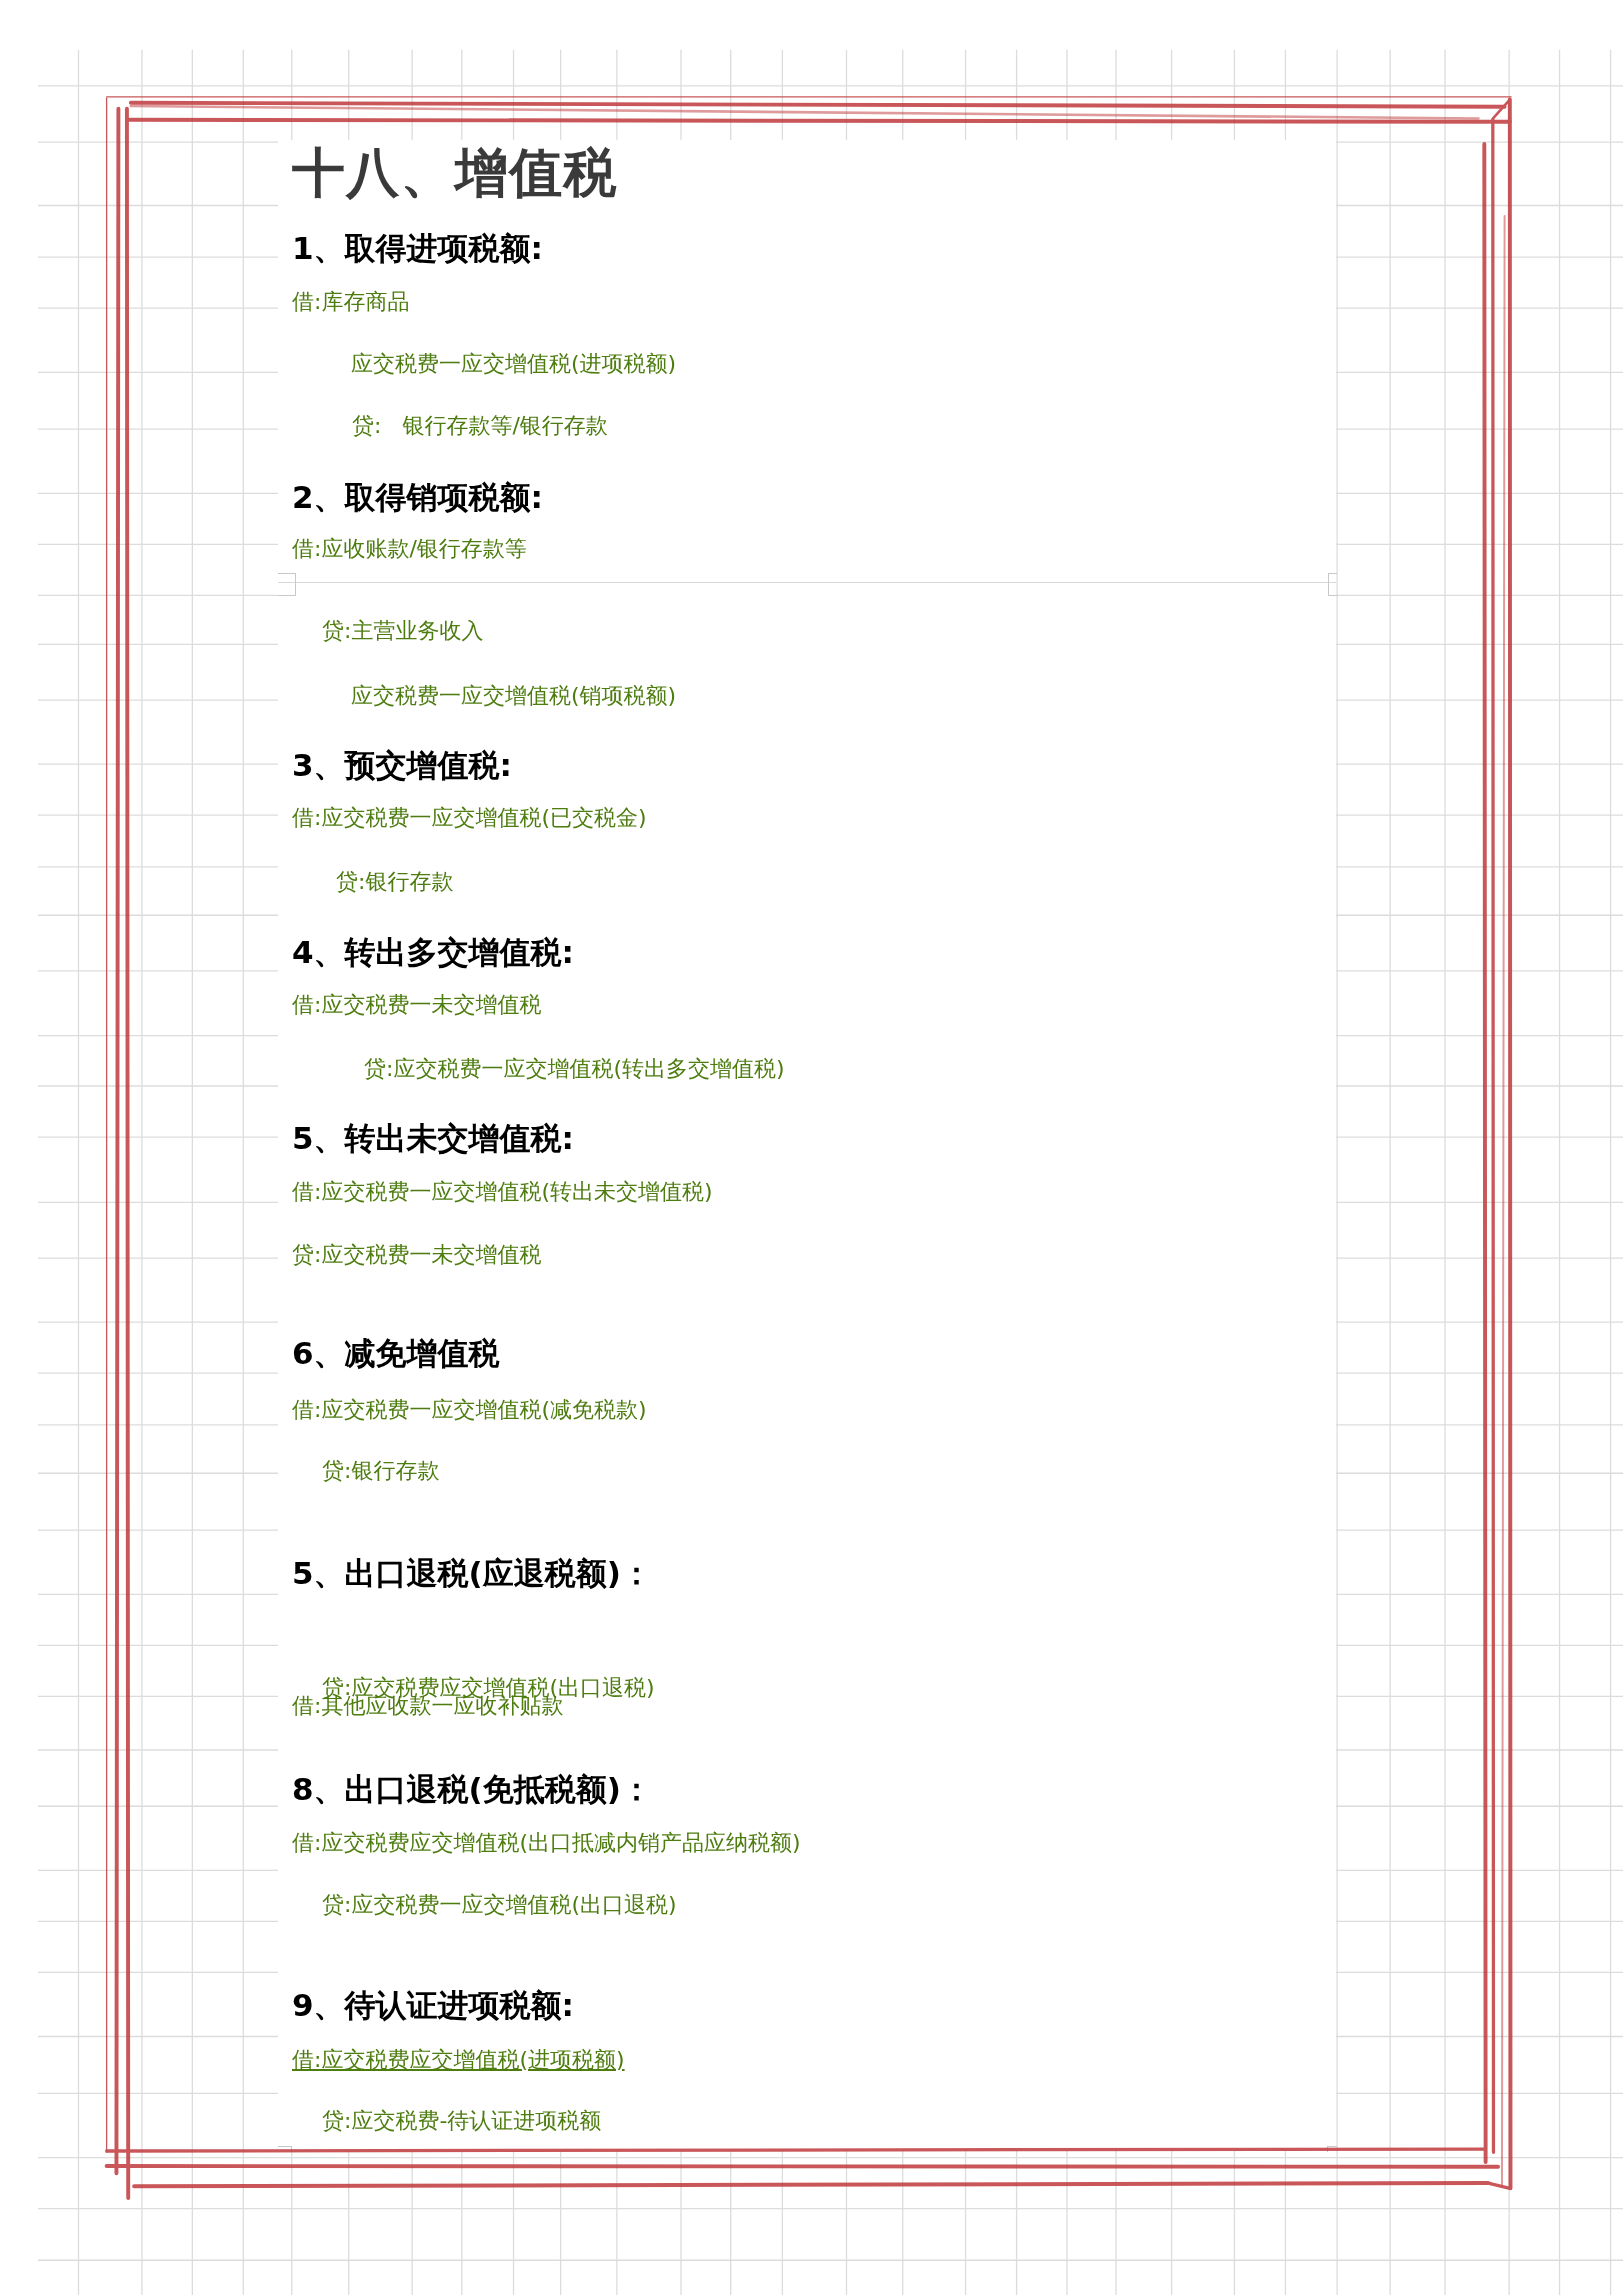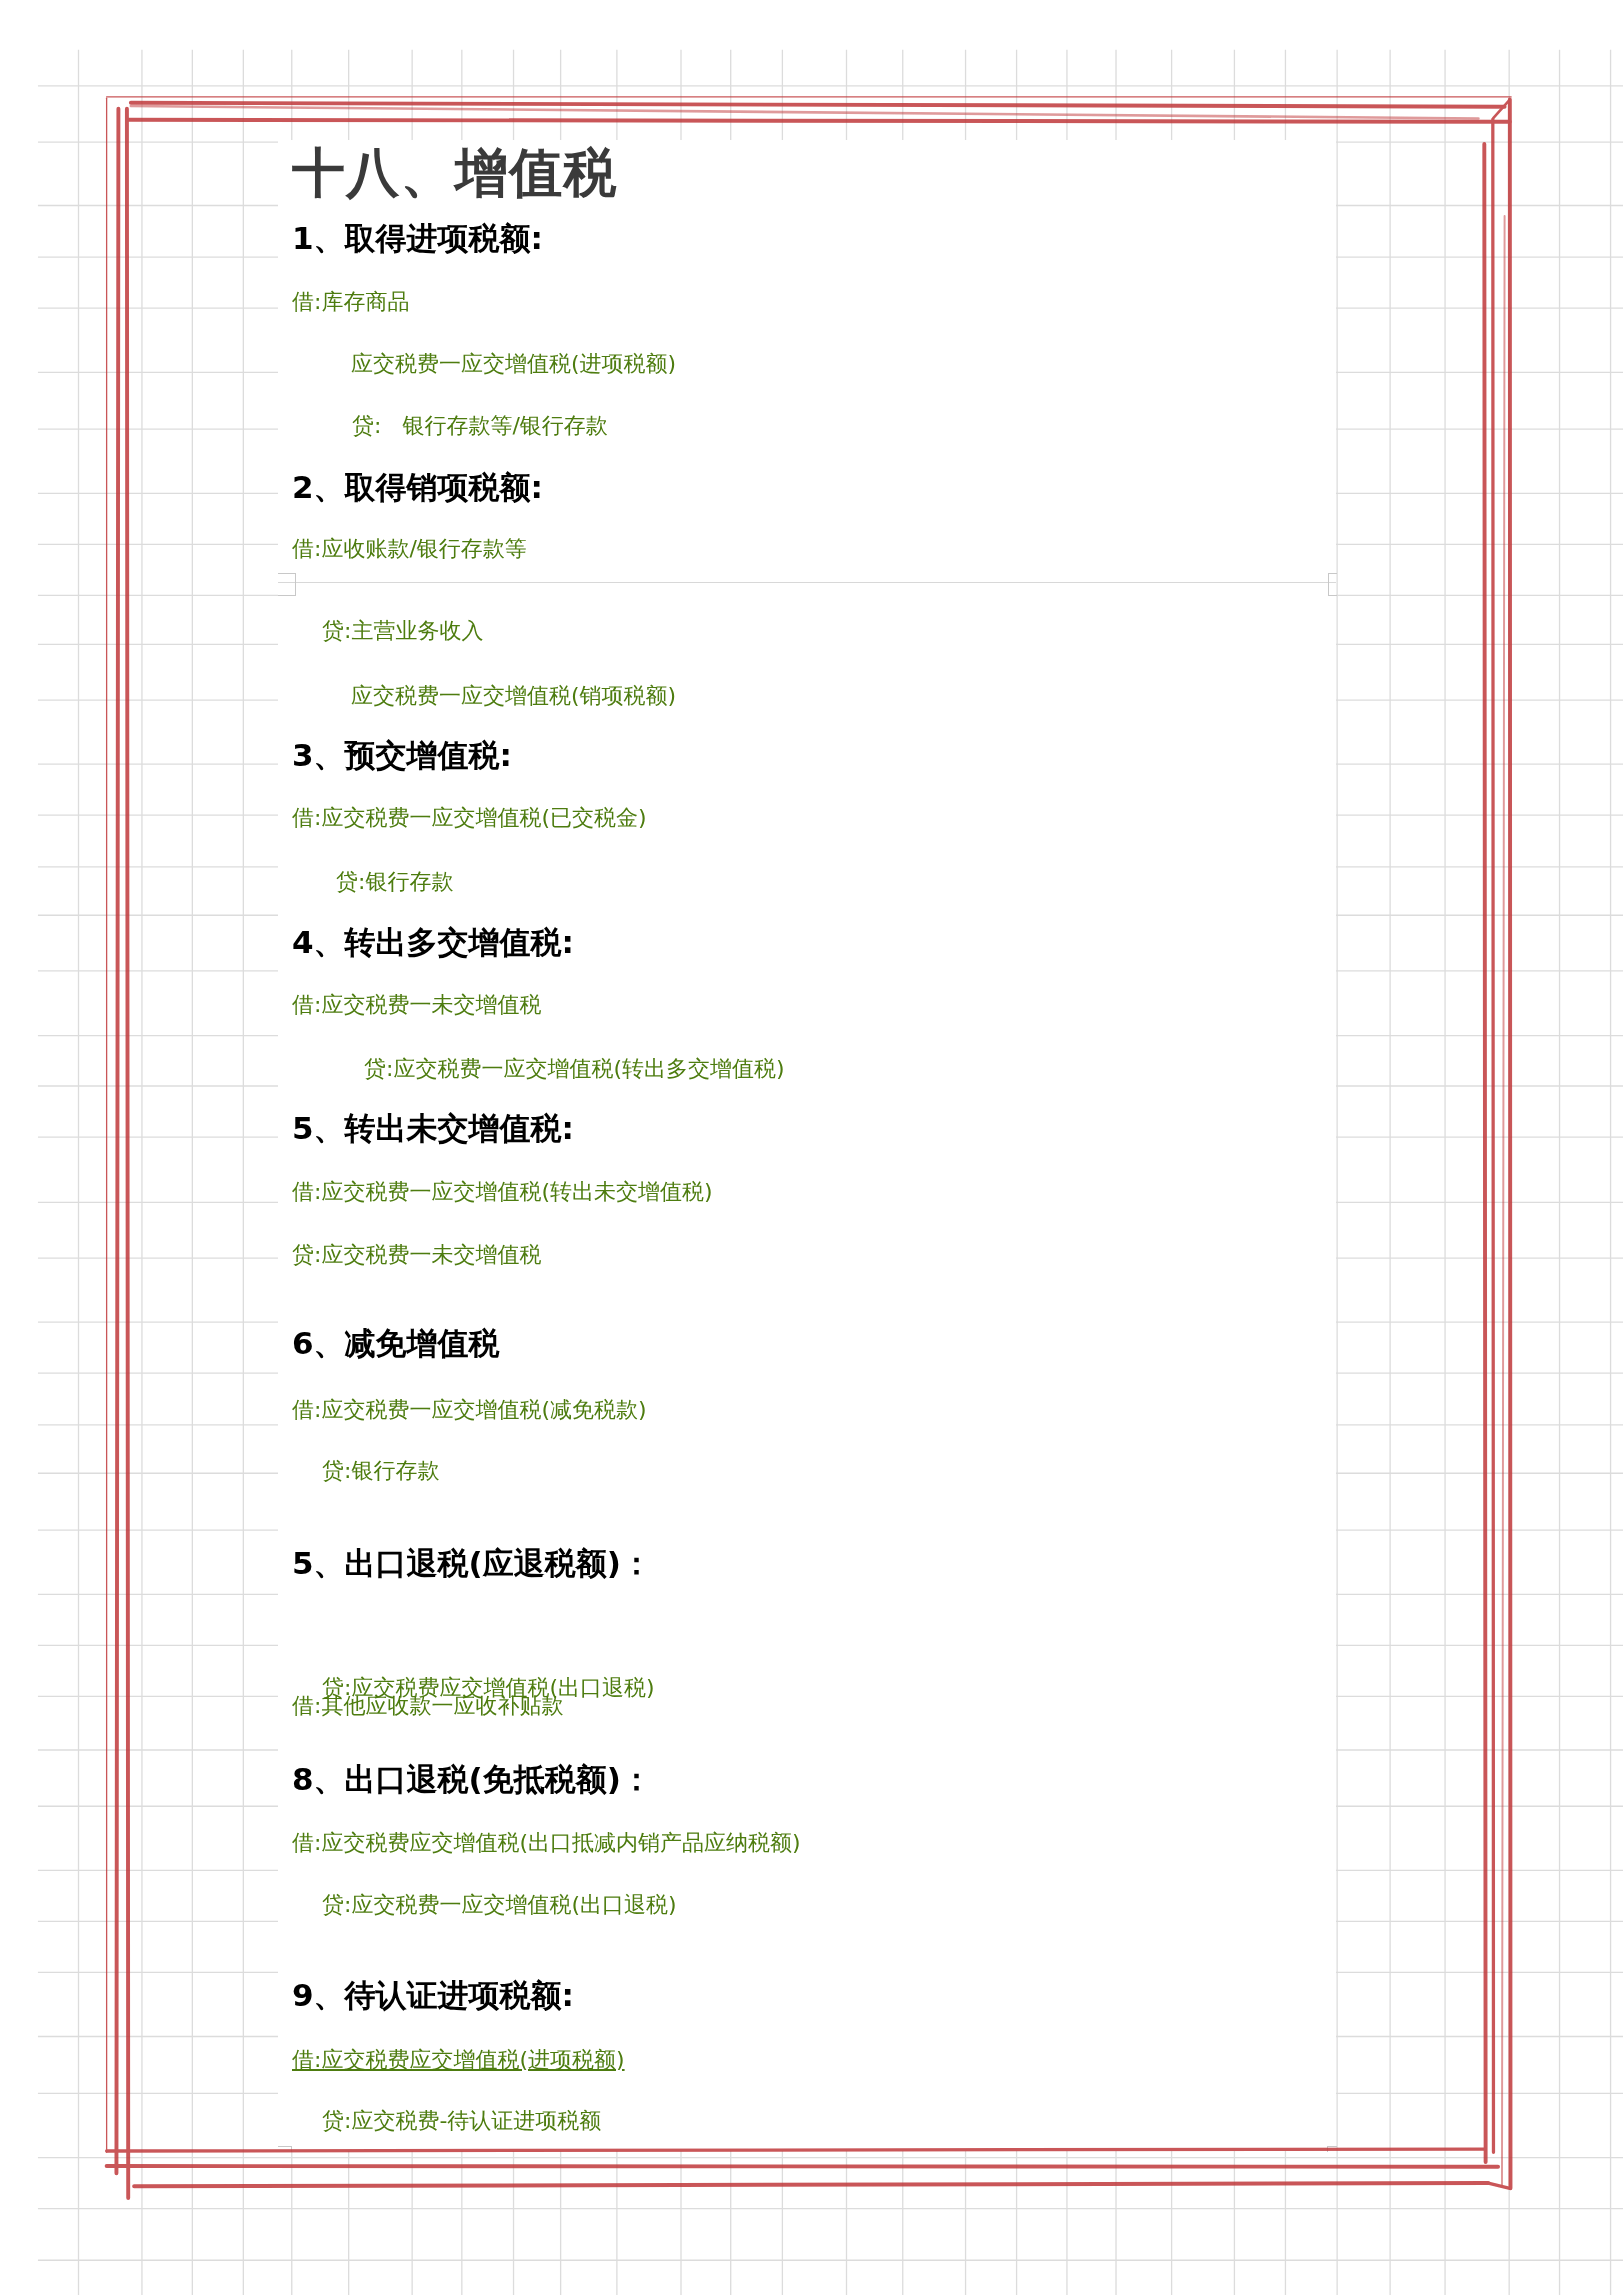--- a/index.html
+++ b/index.html
@@ -12,21 +12,21 @@
   #page {
     position: absolute; left: 278px; top: 140px; width: 1058px; height: 2011px;
     background: #ffffff;
   }
   #frame { position: absolute; left: 0; top: 0; width: 1623px; height: 2295px; pointer-events: none; }
   .line {
     position: absolute; white-space: nowrap; height: 39px; line-height: 39px;
     font-size: 22px; color: #4d7c0f; letter-spacing: 0px;
   }
   .title { font-size: 53px; font-weight: bold; color: #3a3a3a; height: 47px; line-height: 47px; letter-spacing: 1.3px; }
-  .heading { font-size: 31px; font-weight: bold; color: #000000; }
+  .heading { font-size: 31px; font-weight: bold; color: #000000; margin-top: 10px; }
   .separator {
     position: absolute; left: 278px; width: 1058px; top: 582px; height: 1.3px; background: #d8d8d8;
   }
   .bracket { position: absolute; border: 1.3px solid #c8c8c8; }
 </style>
 </head>
 <body>
 
 <svg id="grid" xmlns="http://www.w3.org/2000/svg" width="1623" height="2295" viewBox="0 0 2481 3508">
   <g stroke="#dcdcdc" stroke-width="2">

